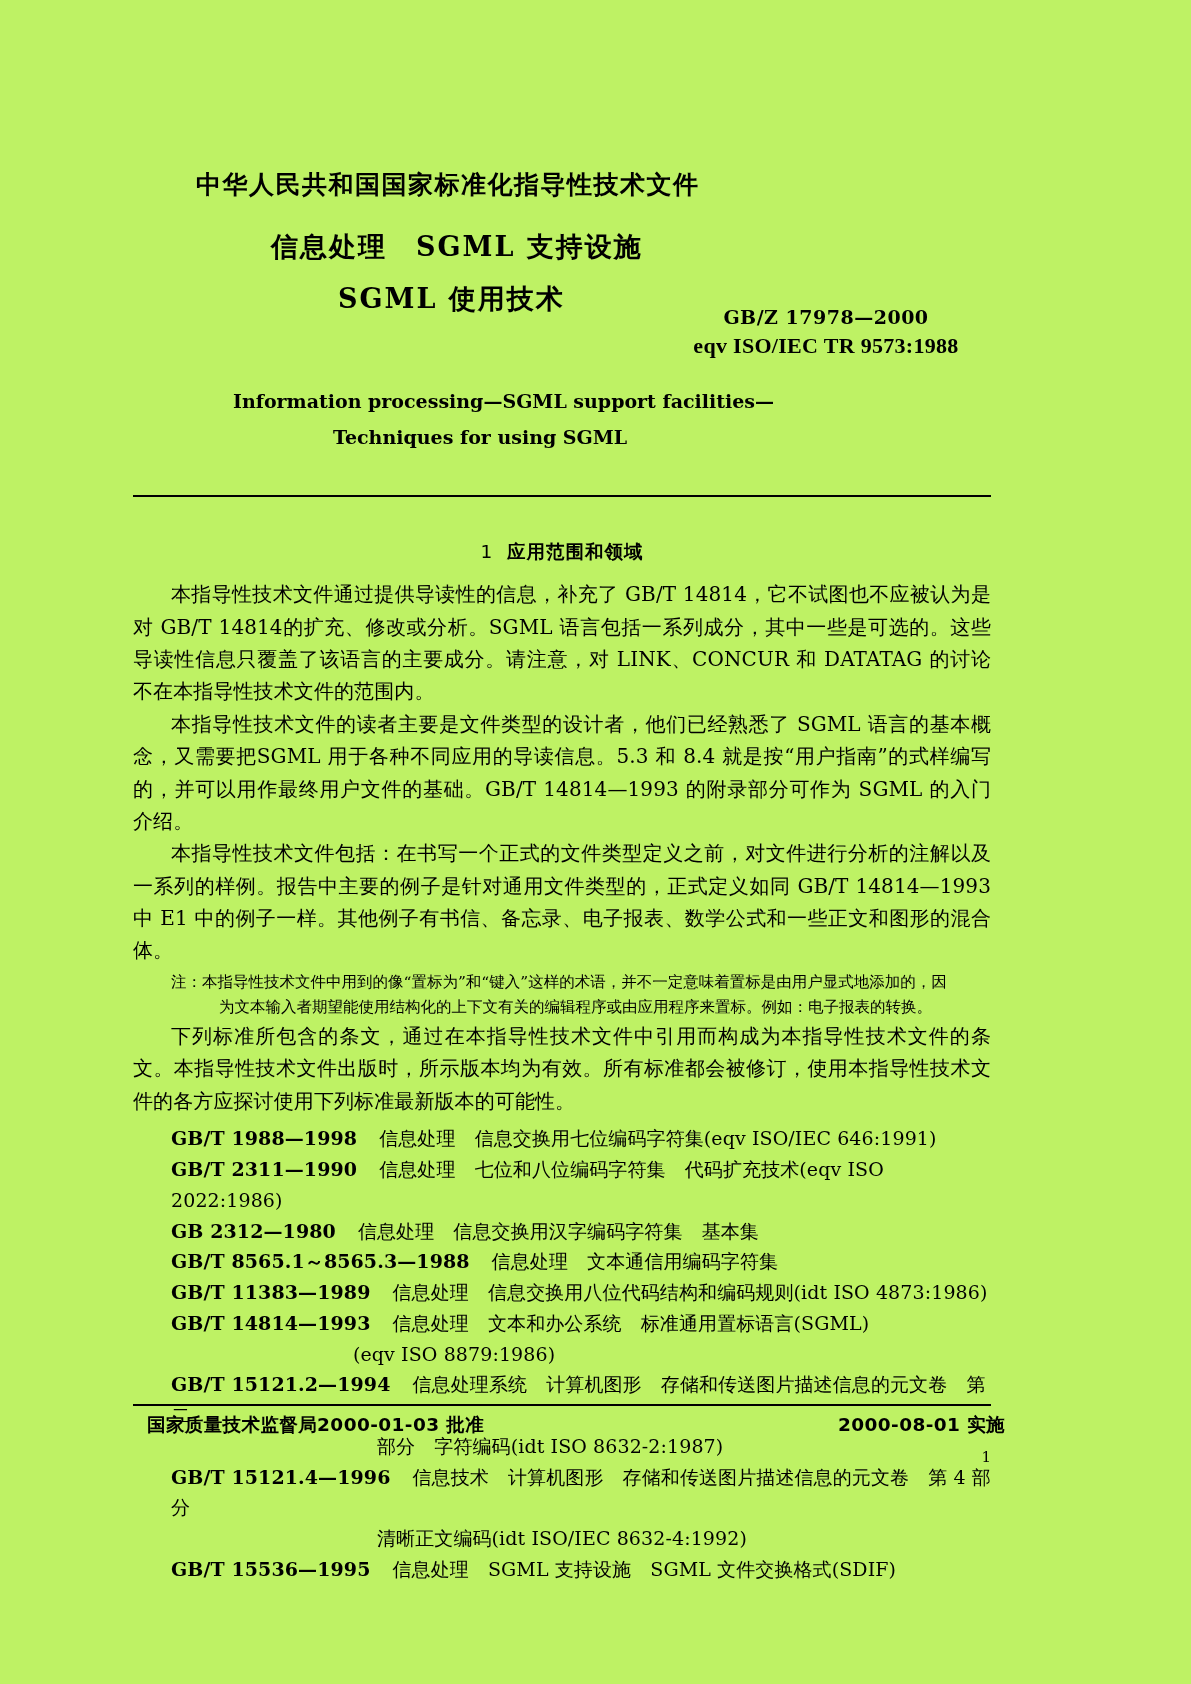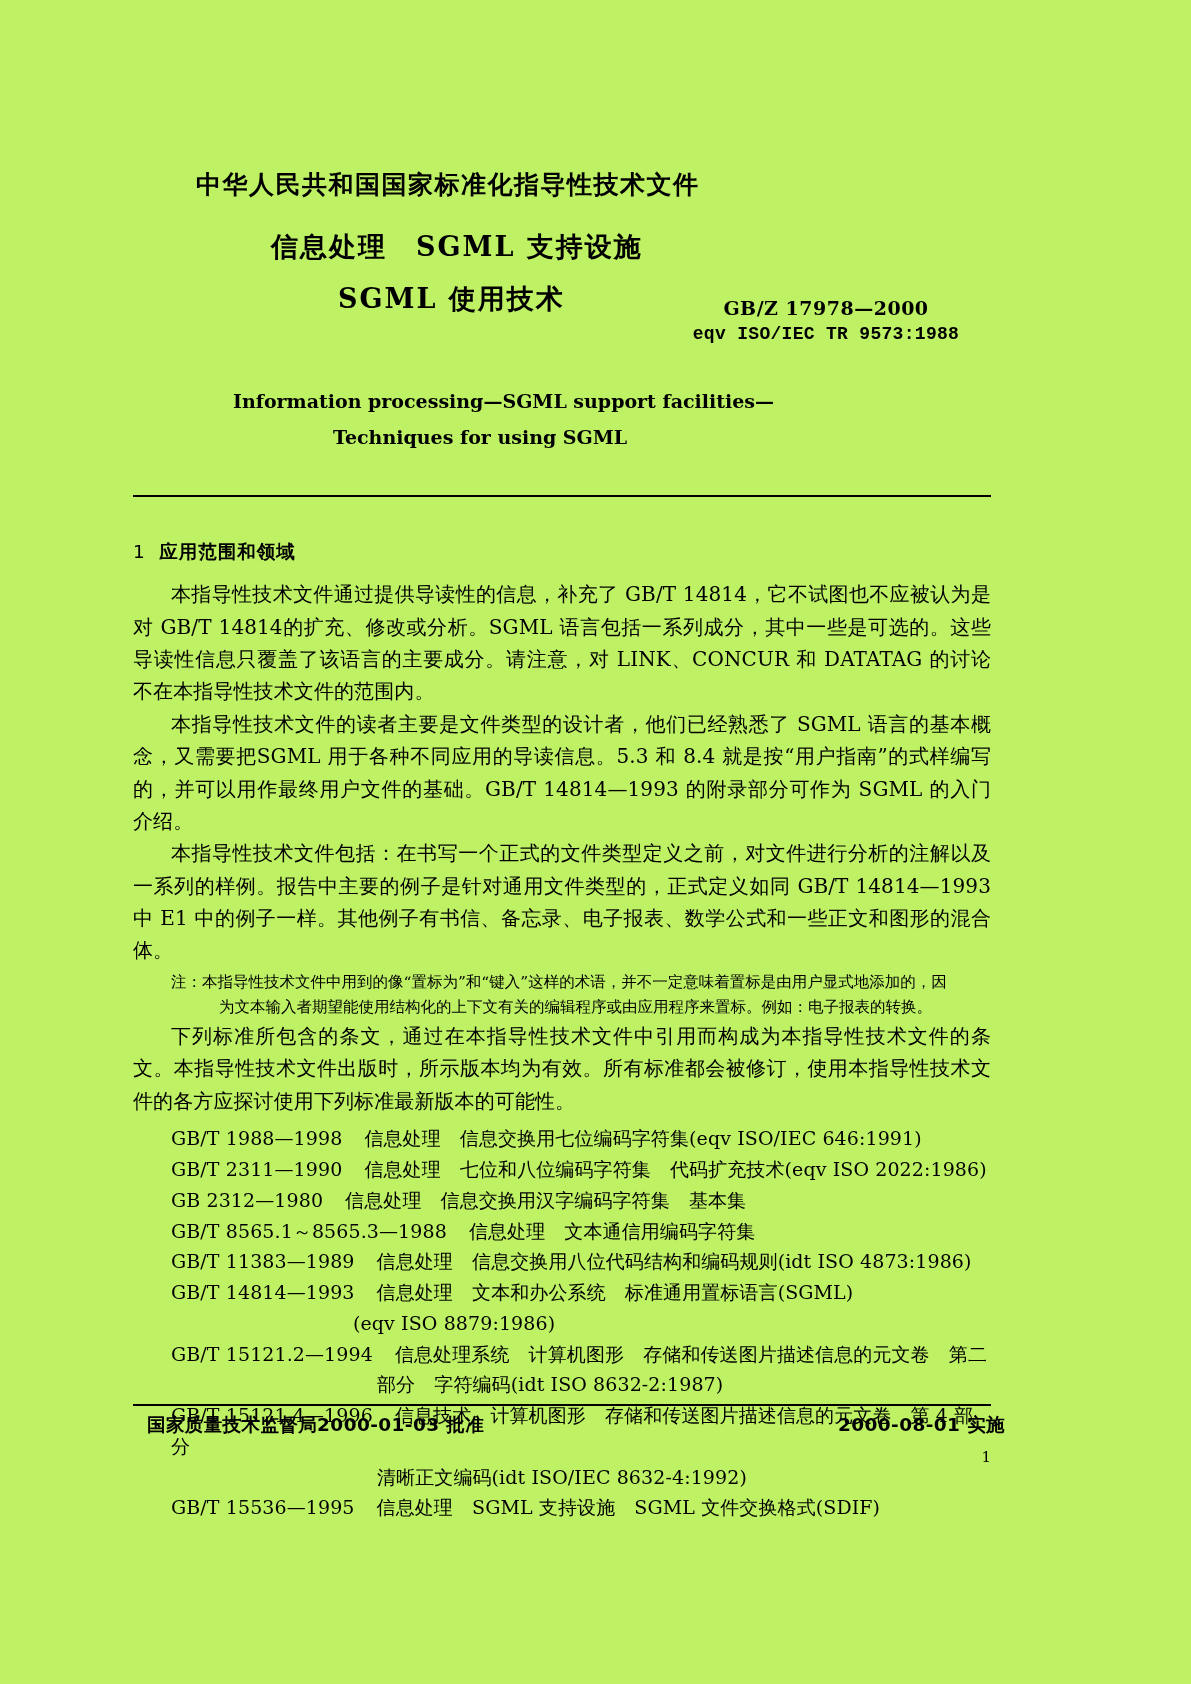--- a/index.html
+++ b/index.html
@@ -58,35 +58,35 @@
     font-weight: bold;
     font-family: "DejaVu Serif", "Liberation Serif", serif;
     letter-spacing: 2px;
     padding-left: 205px;
     margin-top: 25px;
     line-height: 1.0;
   }
   .std-num {
     position: absolute;
     right: 0px;
-    top: 64px;
+    top: 73px;
     text-align: center;
     width: 330px;
   }
   .std-num .line1 {
     font-size: 19px;
     font-weight: bold;
     font-family: "DejaVu Serif", "Liberation Serif", serif;
     letter-spacing: 0.5px;
     white-space: nowrap;
   }
   .std-num .line2 {
-    font-size: 18px;
-    font-weight: bold;
-    font-family: Liberation Mono, monospace;
+    font-size: 22px;
+    font-weight: bold;
+    font-family: Liberation Serif, serif;
     margin-top: 5px;
     letter-spacing: 0.3px;
     white-space: nowrap;
   }
   .title-en {
     margin-top: 22px;
     font-size: 19px;
     font-weight: bold;
     font-family: "DejaVu Serif", "Liberation Serif", serif;
     padding-left: 100px;
@@ -101,20 +101,21 @@
   }
 
   
   .sec-head {
     font-family: "DejaVu Sans", "Liberation Sans", sans-serif;
     font-weight: bold;
     font-size: 18.5px;
     margin-top: 42px;
     margin-bottom: 14px;
     letter-spacing: 0.5px;
+    text-align: center;
   }
   .sec-head .num { margin-right: 14px; font-weight: normal; }
   .sec-head .label { letter-spacing: 1px; }
 
   p.body {
     font-size: 20px;
     line-height: 1.62;
     margin: 0 0 0 0;
     text-indent: 38px;
     text-align: justify;
@@ -142,21 +143,21 @@
     letter-spacing: 0.1px;
   }
   ul.std-list li .cont {
     display: block;
     padding-left: 182px;
   }
   ul.std-list li .cont2 {
     display: block;
     padding-left: 206px;
   }
-  .mono-num { font-family: "DejaVu Serif", "Liberation Serif", serif; }
+  .mono-num { font-family: "DejaVu Serif", "Liberation Serif", serif; font-weight: bold; }
   .sp-wide { display: inline-block; width: 22px; }
 
   
   .rule-bottom {
     position: absolute;
     left: 0;
     top: 1404px;
     border-top: 2px solid #000;
     width: 858px;
   }

